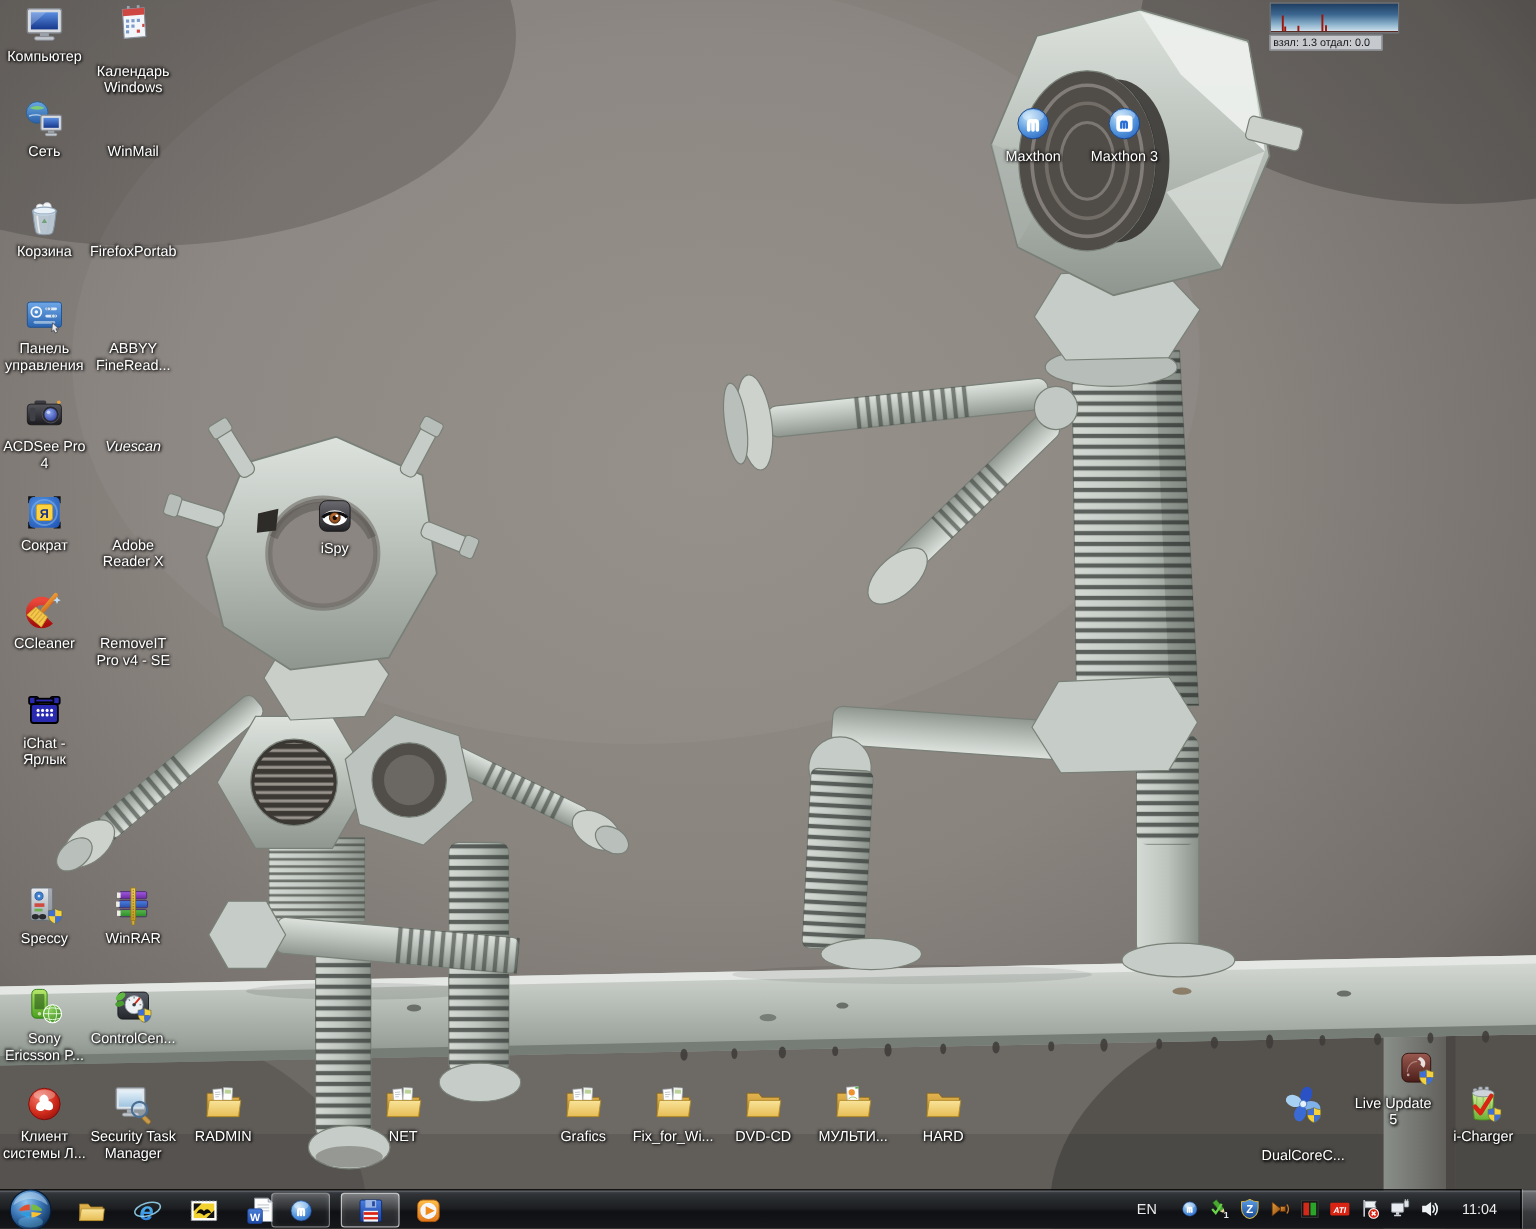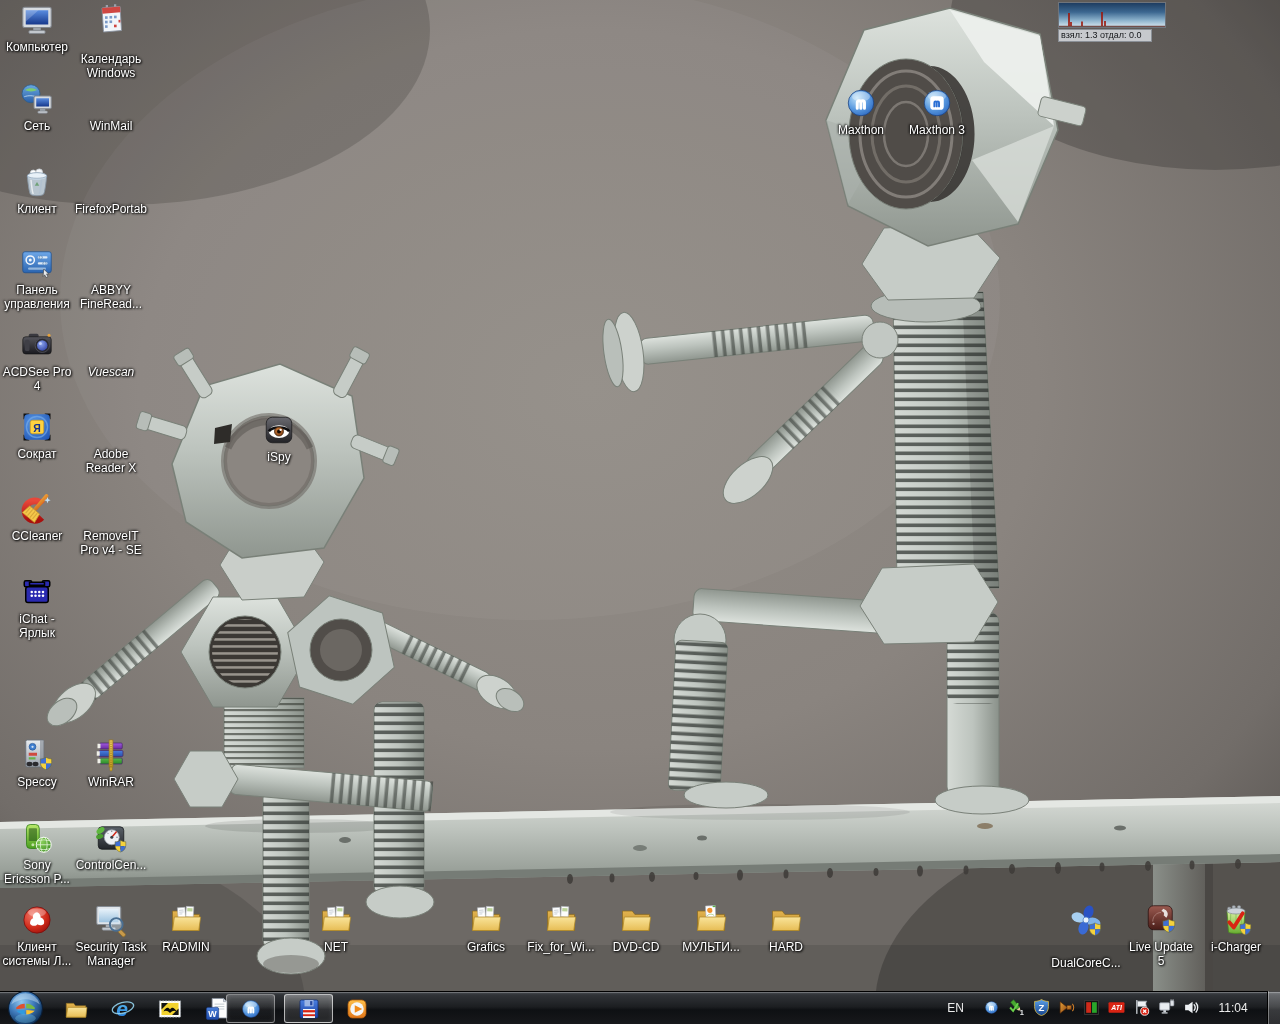--- a/index.html
+++ b/index.html
@@ -750,21 +750,21 @@
       <div class="dicon" style="left: -2px; top: 81px;">
       <svg class="ic">
           <use width="100%" height="100%" href="#sym-network" xlink:href="#sym-network"></use>
         </svg>
       <div class="lbl">Сеть</div>
     </div>
       <div class="dicon" style="left: -2px; top: 164px;">
       <svg class="ic">
           <use width="100%" height="100%" href="#sym-recycle" xlink:href="#sym-recycle"></use>
         </svg>
-      <div class="lbl">Клиент</div>
+      <div class="lbl">Корзина</div>
     </div>
       <div class="dicon" style="left: -2px; top: 245px;">
       <svg class="ic">
           <use width="100%" height="100%" href="#sym-controlpanel" xlink:href="#sym-controlpanel"></use>
         </svg>
       <div class="lbl">Панель управления</div>
     </div>
       <div class="dicon" style="left: -2px; top: 327px;">
       <svg class="ic">
           <use width="100%" height="100%" href="#sym-acdsee" xlink:href="#sym-acdsee"></use>
@@ -908,21 +908,21 @@
           <use width="100%" height="100%" href="#sym-folder" xlink:href="#sym-folder"></use>
         </svg>
       <div class="lbl">HARD</div>
     </div>
       <div class="dicon" style="left: 1047px; top: 902px; gap: 16px;">
       <svg class="ic">
           <use width="100%" height="100%" href="#sym-dualcore" xlink:href="#sym-dualcore"></use>
         </svg>
       <div class="lbl">DualCoreC...</div>
     </div>
-      <div class="dicon" style="left: 1122px; top: 902px;">
+      <div class="dicon" style="left: 1122px; top: 874px; align-items: flex-end;">
       <svg class="ic">
           <use width="100%" height="100%" href="#sym-liveupdate" xlink:href="#sym-liveupdate"></use>
         </svg>
       <div class="lbl">Live Update 5</div>
     </div>
       <div class="dicon" style="left: 1197px; top: 902px;">
       <svg class="ic">
           <use width="100%" height="100%" href="#sym-icharger" xlink:href="#sym-icharger"></use>
         </svg>
       <div class="lbl">i-Charger</div>

